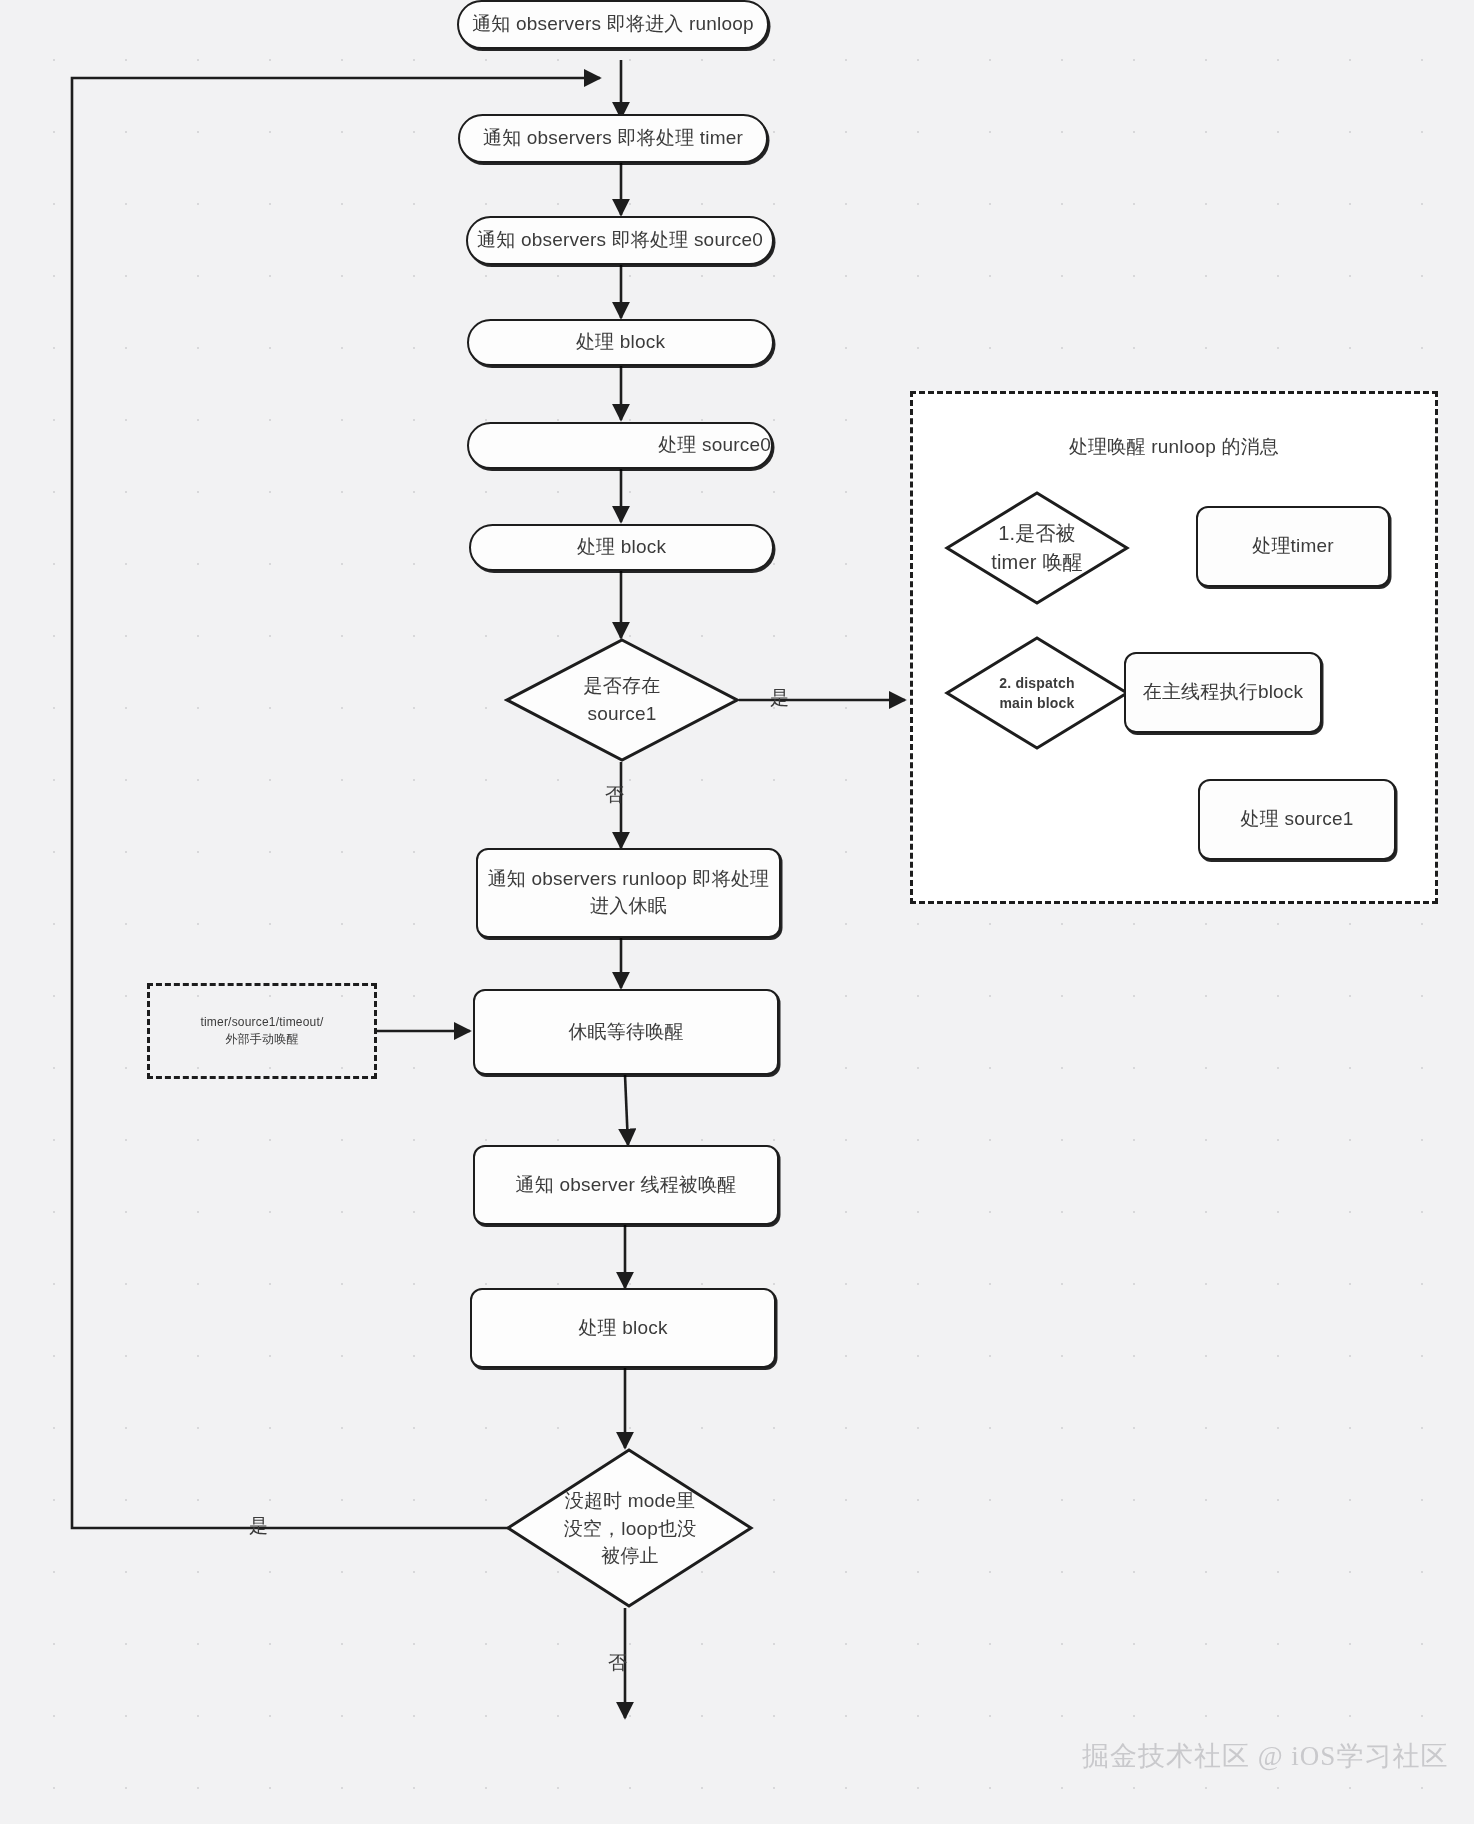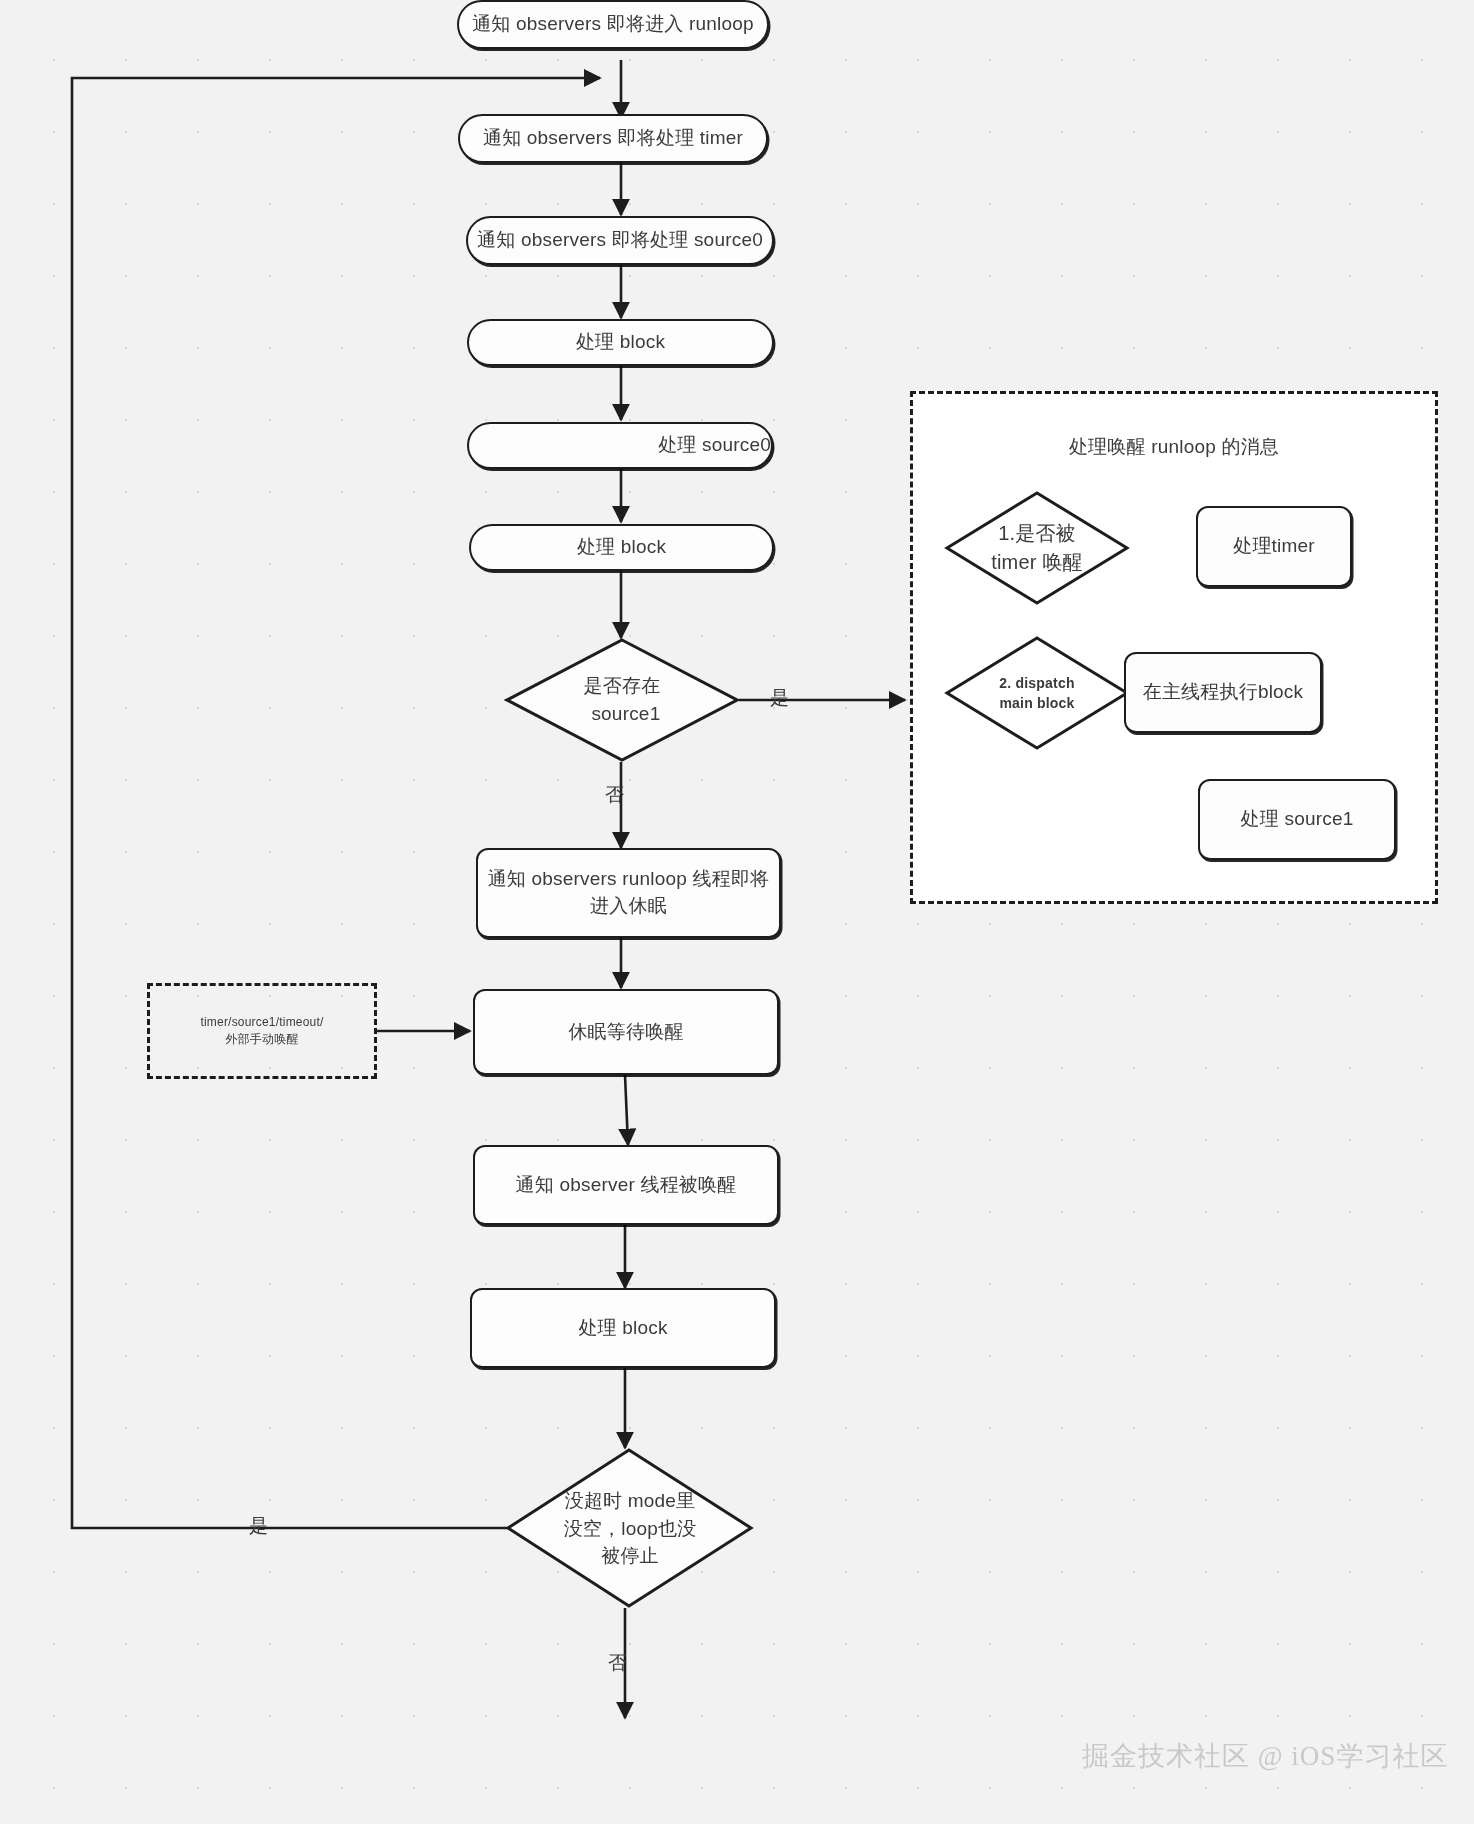--- a/index.html
+++ b/index.html
@@ -166,35 +166,35 @@
 
   <div class="node stadium" style="left:469px; top:524px; width:305px; height:47px;">
     <span>处理 block</span>
   </div>
 
   <div class="diamond-wrap" style="left:504px; top:637px; width:236px; height:126px;">
     <svg width="236" height="126" viewBox="0 0 236 126">
       <polygon points="118,3 233,63 118,123 3,63" fill="#fdfdfd" stroke="#1d1d1d" stroke-width="3"></polygon>
     </svg>
     <div class="diamond-label">
-      <span style="white-space:pre-line;text-align:right;">是否存在
+      <span style="white-space:pre-line;">是否存在
 source1</span>
     </div>
   </div>
 
   <div class="edge-label" style="left:770px; top:685px;">
     <span>是</span>
   </div>
 
   <div class="edge-label" style="left:605px; top:782px;">
     <span>否</span>
   </div>
 
   <div class="node rounded" style="left:476px; top:848px; width:305px; height:90px;">
-    <span style="white-space:pre-line;">通知 observers runloop 线程即将
+    <span style="white-space:pre-line;">通知 observers runloop 即将处理
 进入休眠</span>
   </div>
 
   <div class="node rounded" style="left:473px; top:989px; width:306px; height:86px;">
     <span>休眠等待唤醒</span>
   </div>
 
   <div class="node dashed" style="left:147px; top:983px; width:230px; height:96px; font-size:12px; color:#3b3b3b;">
     <span style="white-space:pre-line;">timer/source1/timeout/
 外部手动唤醒</span>
@@ -247,21 +247,21 @@
   <div class="diamond-wrap" style="left:944px; top:635px; width:186px; height:116px;">
     <svg width="186" height="116" viewBox="0 0 186 116">
       <polygon points="93,3 183,58 93,113 3,58" fill="#ffffff" stroke="#1d1d1d" stroke-width="3"></polygon>
     </svg>
     <div class="diamond-label">
       <span style="white-space:pre-line; font-size:14px;font-weight:bold;">2. dispatch
 main block</span>
     </div>
   </div>
 
-  <div class="node rounded" style="left:1196px; top:506px; width:156px; height:81px;">
+  <div class="node rounded" style="left:1196px; top:506px; width:194px; height:81px;">
     <span>处理timer</span>
   </div>
 
   <div class="node rounded" style="left:1124px; top:652px; width:198px; height:81px;">
     <span>在主线程执行block</span>
   </div>
 
   <div class="node rounded" style="left:1198px; top:779px; width:198px; height:81px;">
     <span>处理 source1</span>
   </div>

